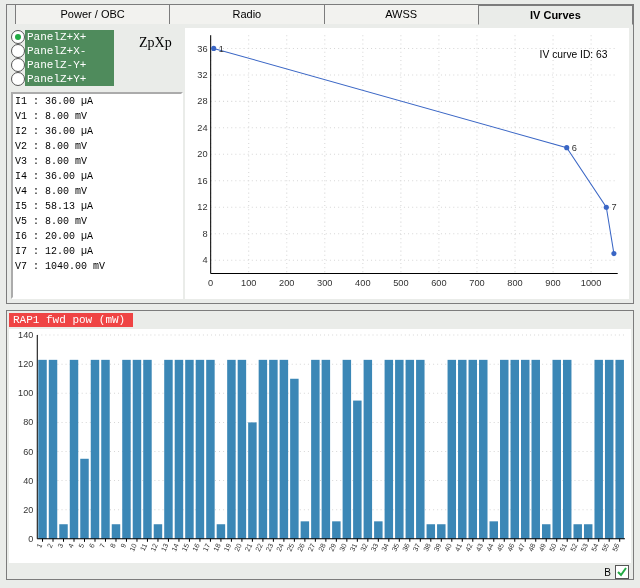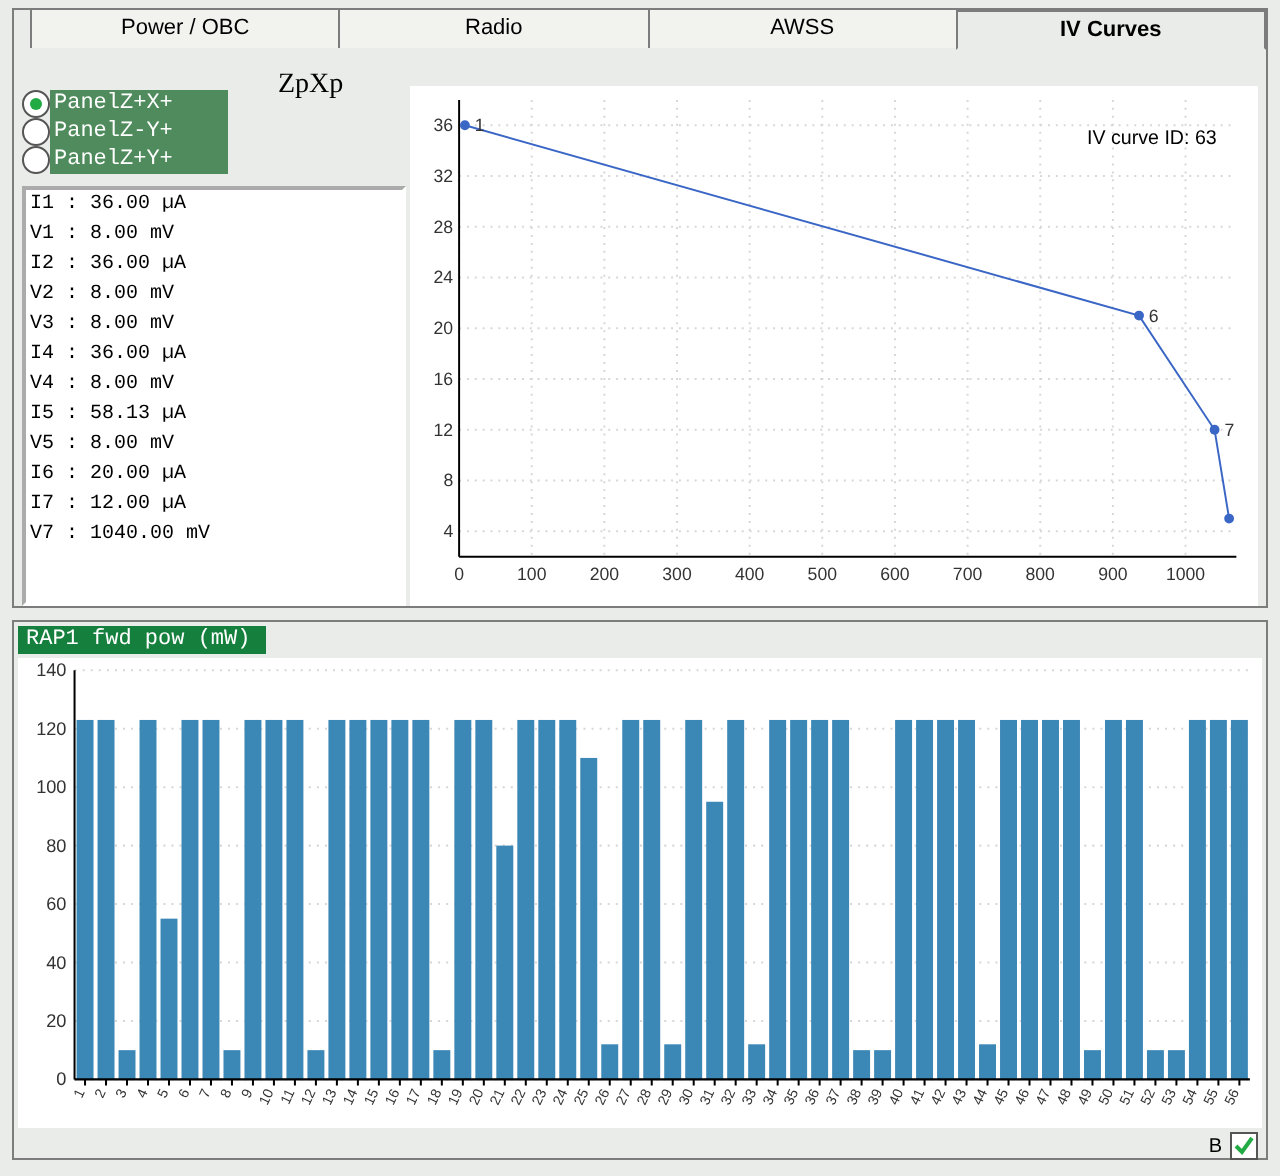--- a/index.html
+++ b/index.html
@@ -1,39 +1,39 @@
 <!DOCTYPE html>
 <html><head>
 <meta charset="utf-8">
 <style>
   html,body{margin:0;padding:0;background:#eaece9;font-family:Tahoma,Arial,sans-serif;font-size:11px;color:#000;width:640px;height:588px;overflow:hidden}
   .app{width:640px;height:588px;display:flex;flex-direction:column;padding:4px 6px;box-sizing:border-box;gap:6px}
   
   .top{border:1px solid #7c7c7c;background:#eaece9;height:298px;display:flex;flex-direction:column;position:relative}
-  .tabs{display:flex;height:20px;margin:-1px 0 15px 0}
+  .tabs{display:flex;height:20px;margin:-1px 0 0 0}
   .tab{flex:1;border:1px solid #7c7c7c;border-bottom:none;margin-left:-1px;background:#eaece9;text-align:center;line-height:18px;font-size:11px;cursor:pointer;padding:0 4px}
   .tab:first-child{margin-left:8px}
   .tab.active{background:#eaece9;font-weight:bold;border-bottom:1px solid #eaece9;position:relative;top:1px}
   .tab:not(.active){background:#f2f2ef}
   .tabpage{flex:1;display:flex;padding:4px 4px 10px 4px;gap:2px;box-sizing:border-box}
   
-  .leftcol{width:192px;display:flex;flex-direction:column;gap:2px}
+  .leftcol{width:172px;display:flex;flex-direction:column;gap:2px}
   .radios{display:flex;flex-direction:column;gap:0;padding:2px 0 4px 0}
   .radio-row{display:flex;align-items:center;font-size:11px;height:14px}
   .radio-dot{width:12px;height:12px;border-radius:50%;border:1px solid #555;background:#fff;margin-right:2px;display:flex;align-items:center;justify-content:center}
   .radio-dot .on{width:6px;height:6px;border-radius:50%;background:#2a4}
   .radio-label{background:#4f8b5c;color:#fff;padding:0 28px 0 2px;font-family:"Courier New",monospace;font-size:11px;line-height:14px;margin-left:-2px}
   .panel-title{font-family:"Times New Roman",serif;font-size:14px;position:absolute;left:132px;top:30px}
   .listbox{flex:1;border:2px inset #fff;background:#fff;overflow-y:scroll;font-family:"Courier New",monospace;font-size:10px;line-height:15px;padding:0 2px}
   .listbox div{white-space:pre}
   
   .linechart{flex:1;position:relative;background:#fff;border:1px solid #fff}
   
   .bottom{border:1px solid #7c7c7c;background:#eaece9;height:270px;display:flex;flex-direction:column;box-sizing:border-box}
-  .bottom-title{background:#15803d;color:#fff;font-family:"Courier New",monospace;font-size:11px;padding:1px 4px;width:116px;margin:2px 16px 0 2px}
+  .bottom-title{background:#ef4444;color:#fff;font-family:"Courier New",monospace;font-size:11px;padding:1px 4px;width:116px;margin:2px 16px 0 2px}
   .barchart{flex:1;background:#fff;margin:2px;position:relative}
   .foot{display:flex;justify-content:flex-end;align-items:center;height:14px;padding:0 4px 2px 0;font-size:10px}
   .chk{width:12px;height:12px;border:1px solid #555;background:#fff;margin-left:4px;display:flex;align-items:center;justify-content:center}
   .chk svg{width:10px;height:10px}
   svg text{font-family:Arial,sans-serif}
 </style>
 </head>
 <body>
 
 <div class="app">
@@ -46,20 +46,24 @@
         <div class="tab active">IV Curves</div>
       </div>
     <div class="tabpage">
       <div class="leftcol">
         <div class="radios" id="radios">
             <div class="radio-row">
               <span class="radio-dot">
                 <span class="on"></span>
               </span>
               <span class="radio-label">PanelZ+X+</span>
+            </div>
+            <div class="radio-row">
+              <span class="radio-dot"></span>
+              <span class="radio-label">PanelZ+X-</span>
             </div>
             <div class="radio-row">
               <span class="radio-dot"></span>
               <span class="radio-label">PanelZ-Y+</span>
             </div>
             <div class="radio-row">
               <span class="radio-dot"></span>
               <span class="radio-label">PanelZ+Y+</span>
             </div>
           </div>

